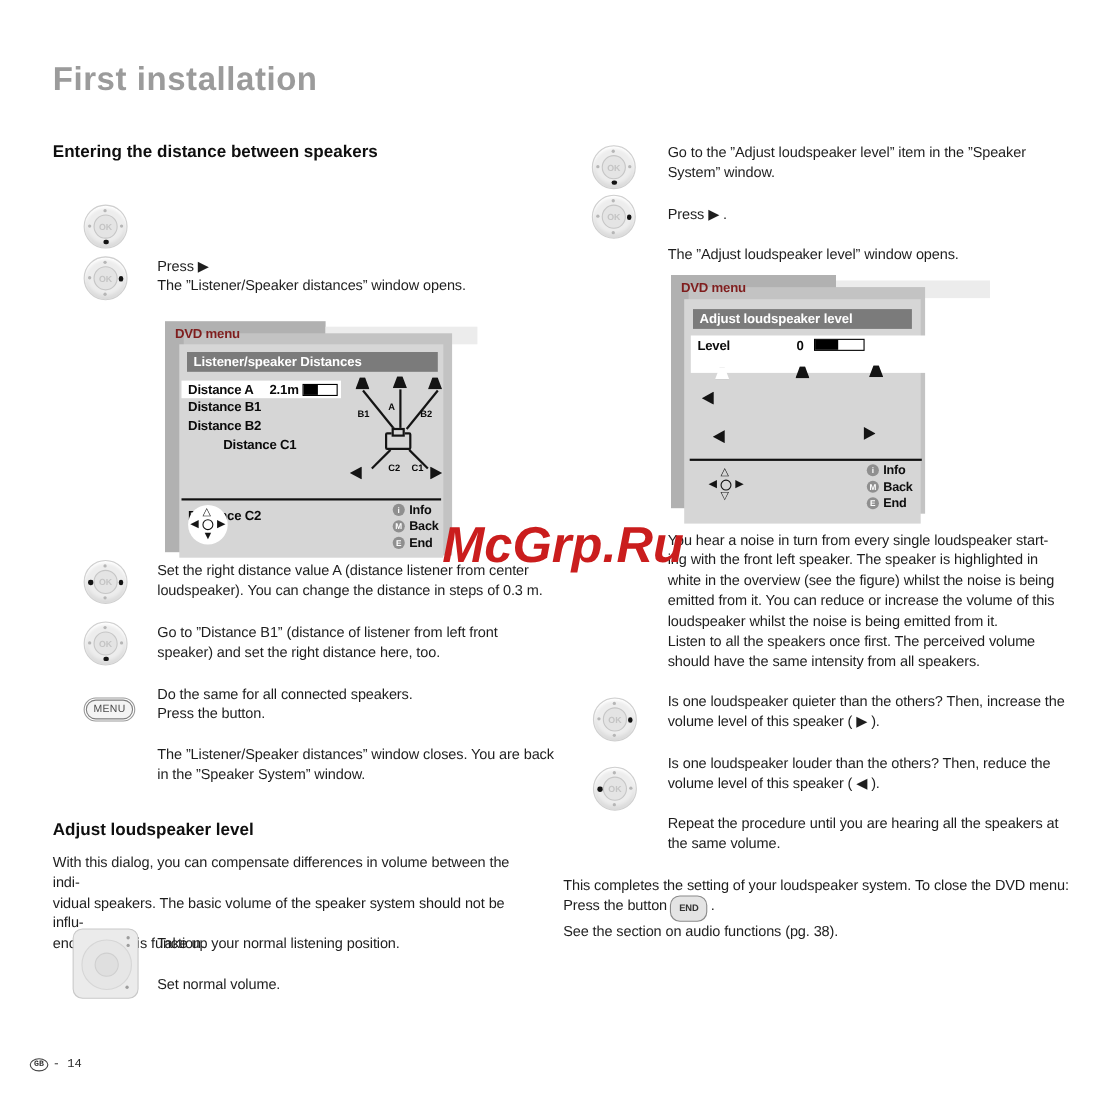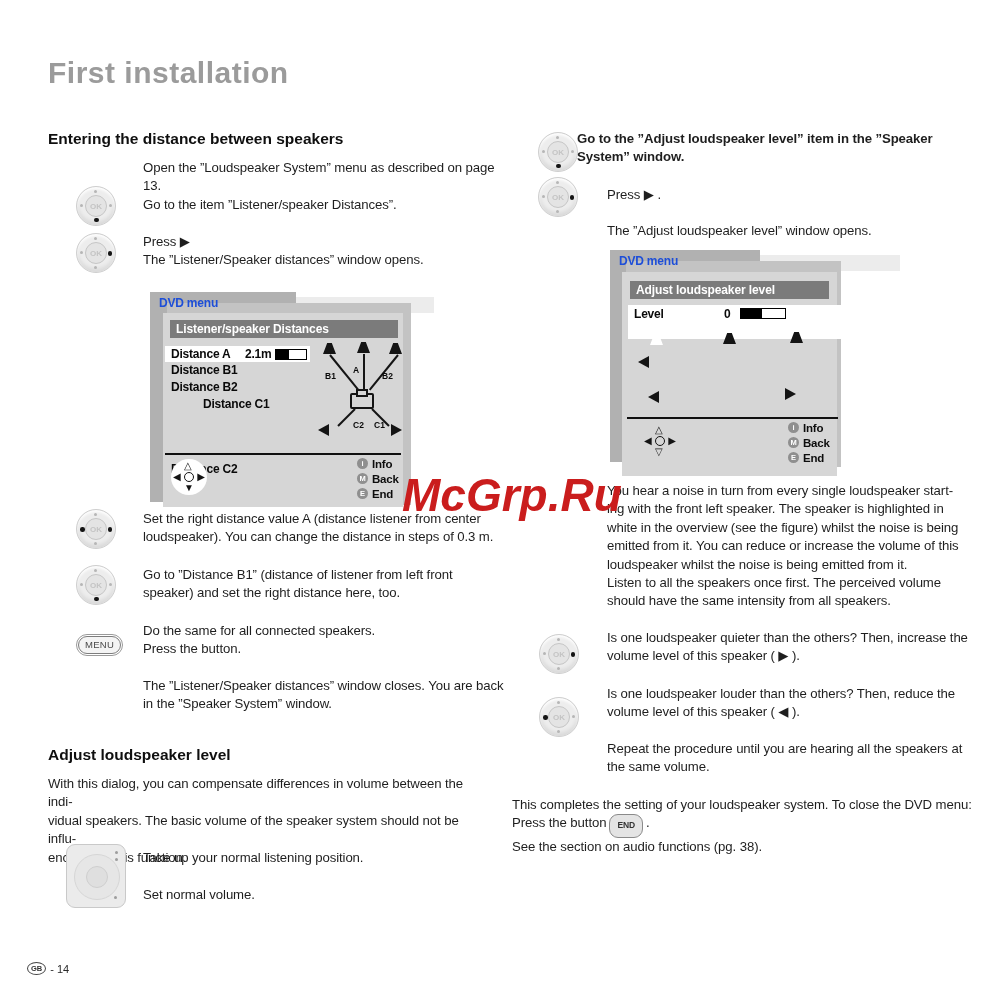--- a/index.html
+++ b/index.html
@@ -38,21 +38,21 @@
           background:#e6e6e6;border:1px solid #d6d6d6;}
   .remote .c2{position:absolute;left:19px;top:21px;width:20px;height:20px;border-radius:50%;
           background:#dfdfdf;border:1px solid #cfcfcf;}
   .remote em{position:absolute;width:3px;height:3px;border-radius:50%;background:#9d9d9d;}
 
   
   .shot{position:absolute;}
   .tabrect{position:absolute;background:#b1b1b1;}
   .lay-light{position:absolute;background:#ececec;}
   .lay-mid{position:absolute;background:#c3c3c3;}
-  .tab-label{position:absolute;font-size:12px;font-weight:700;color:#1d4ed8;letter-spacing:-.2px;}
+  .tab-label{position:absolute;font-size:12px;font-weight:700;color:#7f1d1d;letter-spacing:-.2px;}
   .innerwin{position:absolute;background:#d6d6d6;}
   .scrhdr{position:absolute;background:#7b7b7b;color:#fff;font-weight:700;font-size:12px;
           line-height:18px;padding-left:6px;letter-spacing:-.1px;box-sizing:border-box;}
   .mrow{position:absolute;font-size:12px;font-weight:700;color:#0a0a0a;letter-spacing:-.2px;}
   .hirow{position:absolute;background:#fff;height:16px;}
   .hirow span{position:absolute;top:1px;font-size:12px;font-weight:700;color:#0a0a0a;letter-spacing:-.2px;}
   .pbar{position:absolute;height:11px;border:1.6px solid #000;background:#fff;box-sizing:border-box;}
   .pbar .fl{height:100%;background:#000;}
   .spk{position:absolute;width:13px;height:11px;background:#141414;
        clip-path:polygon(32% 0,68% 0,78% 32%,100% 100%,0 100%,22% 32%);}
@@ -92,23 +92,20 @@
 
   <div class="abs sec-h" style="left:48px;top:130px;">Entering the distance between speakers</div>
 
   <div class="navpad d-s" style="left:76px;top:186px;">
     <i class="n"></i>
       <i class="s"></i>
       <i class="w"></i>
       <i class="e"></i>
     <span class="ok">OK</span>
   </div>
-  <div class="abs body-txt ml" style="left:143px;top:159px;width:360px;">Open the ”Loudspeaker System” menu as described on page
-13.
-Go to the item ”Listener/speaker Distances”.</div>
 
   <div class="navpad d-e" style="left:76px;top:233px;">
     <i class="n"></i>
       <i class="s"></i>
       <i class="w"></i>
       <i class="e"></i>
     <span class="ok">OK</span>
   </div>
   <div class="abs body-txt ml" style="left:143px;top:233px;width:360px;">Press  ▶
 The ”Listener/Speaker distances” window opens.</div>
@@ -217,21 +214,21 @@
   <div class="abs body-txt" style="left:143px;top:849px;width:370px;">Take up your normal listening position.</div>
   <div class="abs body-txt" style="left:143px;top:886px;width:370px;">Set normal volume.</div>
 
   <div class="navpad d-s" style="left:538px;top:132px;">
     <i class="n"></i>
       <i class="s"></i>
       <i class="w"></i>
       <i class="e"></i>
     <span class="ok">OK</span>
   </div>
-  <div class="abs body-txt ml" style="left:577px;top:130px;width:360px;font-weight:bold;">Go to the ”Adjust loudspeaker level” item in the ”Speaker
+  <div class="abs body-txt ml" style="left:607px;top:130px;width:360px;">Go to the ”Adjust loudspeaker level” item in the ”Speaker
 System” window.</div>
 
   <div class="navpad d-e" style="left:538px;top:177px;">
     <i class="n"></i>
       <i class="s"></i>
       <i class="w"></i>
       <i class="e"></i>
     <span class="ok">OK</span>
   </div>
   <div class="abs body-txt ml" style="left:607px;top:186px;width:360px;">Press  ▶ .</div>
@@ -313,20 +310,20 @@
 
   <div class="abs body-txt ml" style="left:607px;top:740px;width:370px;">Repeat the procedure until you are hearing all the speakers at
 the same volume.</div>
 
   <div class="abs body-txt" style="left:512px;top:796px;width:470px;">
     <div>This completes the setting of your loudspeaker system. To close the DVD menu:</div>
     <div><span>Press the button</span><span class="endpill">END</span><span>.</span></div>
     <div>See the section on audio functions (pg. 38).</div>
   </div>
 
-  <div class="footer" style="left:27px;top:962px;">
+  <div class="footer" style="left:27px;top:962px;font-family:Liberation Mono, monospace;">
     <span class="gb">GB</span>
     <span>- 14</span>
   </div>
 
   <div class="watermark" style="left:402px;top:468px;">McGrp.Ru</div>
 
 </div>
 
 </body></html>

